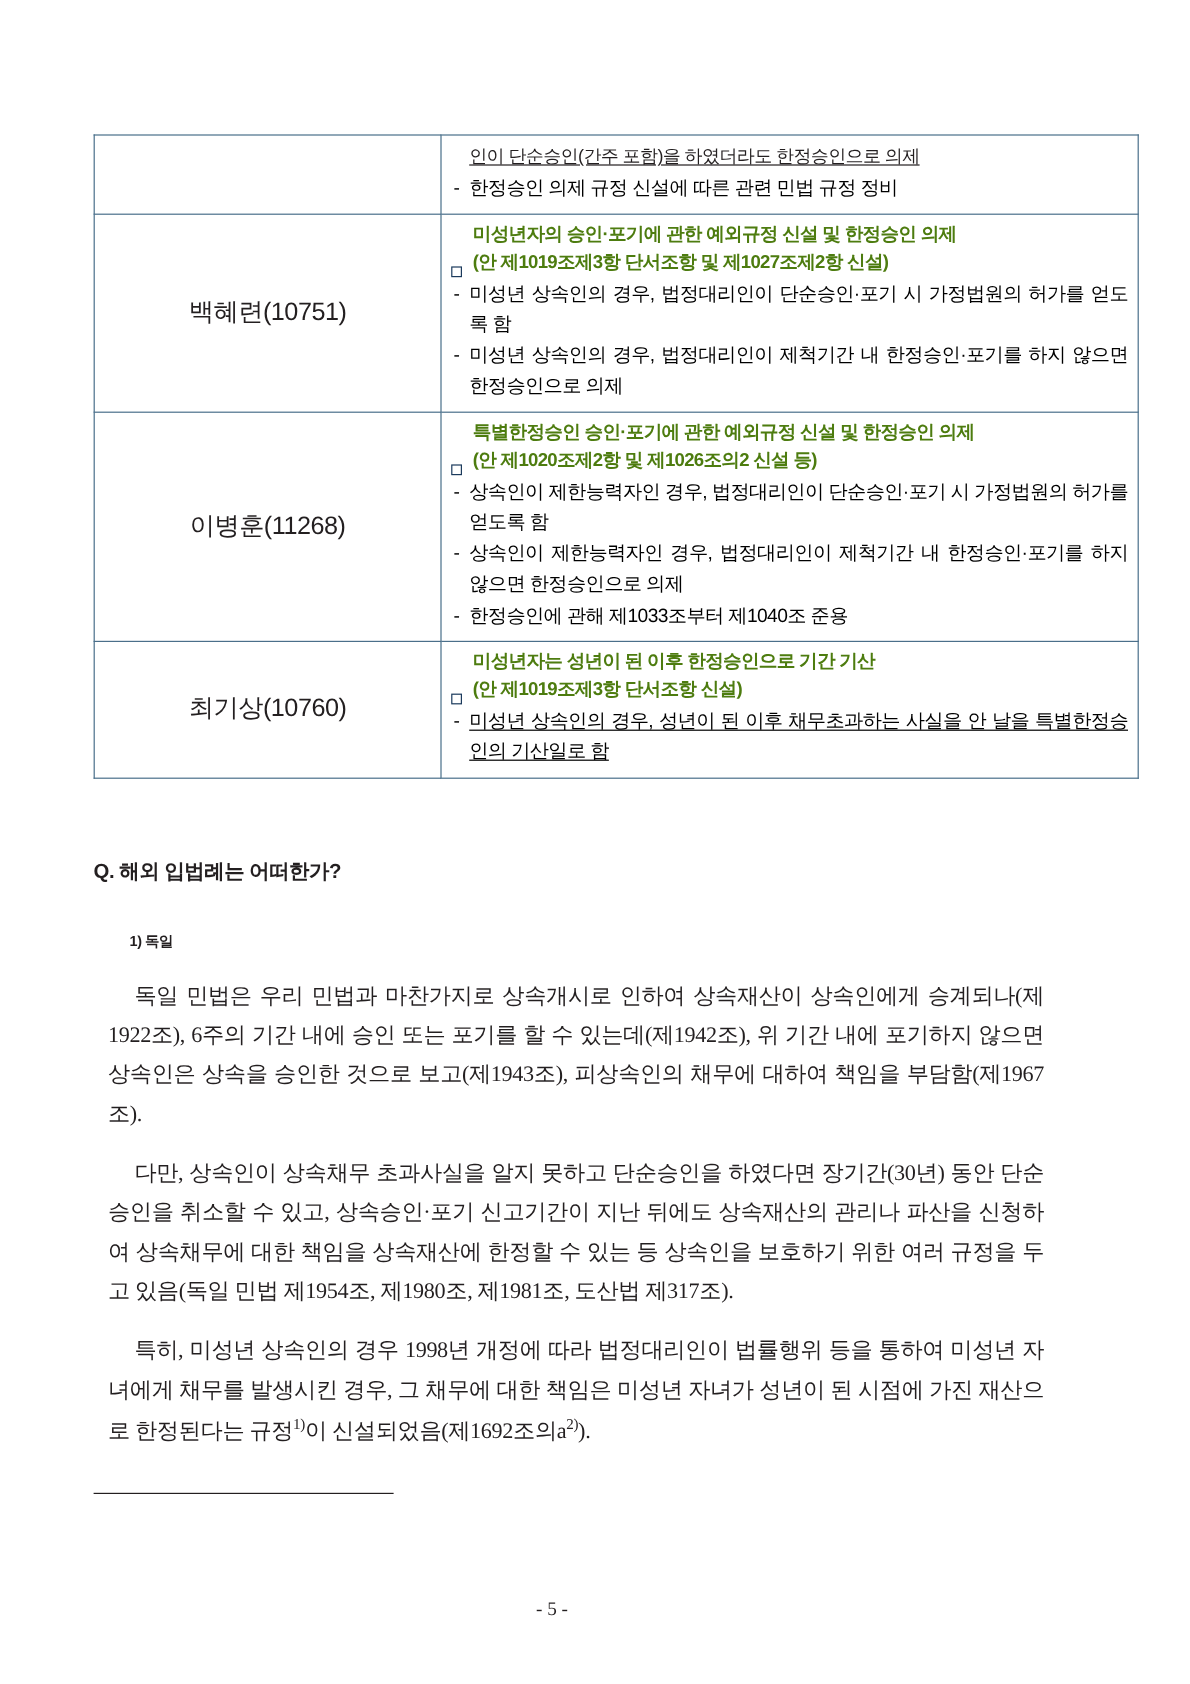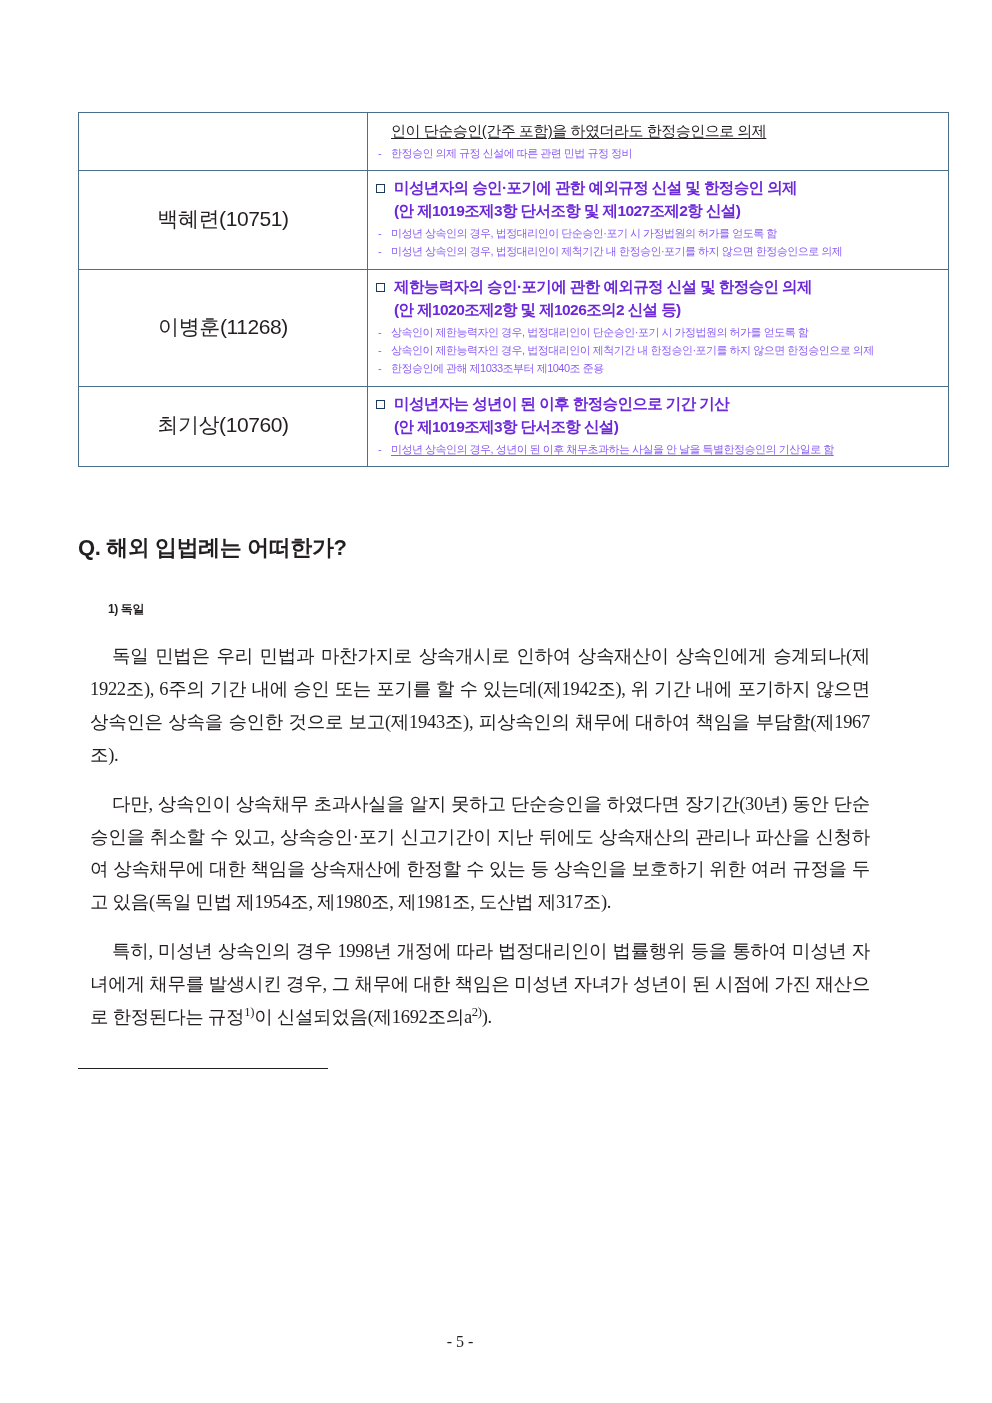--- a/index.html
+++ b/index.html
@@ -44,50 +44,50 @@
   }
   td.contentcell {
     width: 564px;
     padding-left: 10px;
     padding-right: 10px;
   }
   .hdr {
     font-family: "Liberation Sans", sans-serif;
     font-weight: bold;
     font-size: 15.5px;
-    color: #6d28d9;
+    color: #4d7c0f;
     letter-spacing: -0.6px;
     line-height: 1.48;
     display: flex;
     gap: 9px;
-    align-items: flex-start;
+    align-items: flex-end;
   }
   .hdr .sq {
     display: inline-block;
     width: 7px; height: 7px;
     border: 1px solid #1b3a5c;
     margin-top: 7px;
     flex: 0 0 auto;
   }
   .hdr .hdrtext { flex: 1 1 auto; }
   .hdr .hdrtext .l2 { display: block; }
 
   ul.dashlist {
     list-style: none;
     margin: 2px 0 0 0;
     padding: 0;
   }
   ul.dashlist li {
     position: relative;
     padding-left: 15px;
     font-family: "Liberation Sans", sans-serif;
-    font-size: 11px;
+    font-size: 16px;
     letter-spacing: -0.5px;
     line-height: 1.58;
-    color: #8b5cf6;
+    color: #000000;
     text-align: justify;
     margin-top: 1px;
   }
   ul.dashlist li::before {
     content: "-";
     position: absolute;
     left: 2px;
     top: 0;
   }
   .u { text-decoration: underline; text-underline-offset: 2px; }
@@ -100,21 +100,21 @@
     line-height: 1.58;
     color: #231f20;
     padding-left: 15px;
   }
 
   
   .qheading {
     margin-top: 66px;
     font-family: "Liberation Sans", sans-serif;
     font-weight: bold;
-    font-size: 22px;
+    font-size: 17px;
     letter-spacing: -0.4px;
     color: #231f20;
   }
   .subheading {
     margin-top: 38px;
     margin-left: 30px;
     font-family: "Liberation Sans", sans-serif;
     font-weight: bold;
     font-size: 12px;
     letter-spacing: -0.4px;
@@ -194,21 +194,21 @@
           </ul>
         </td>
       </tr>
 
       <tr>
         <td class="namecell">이병훈(11268)</td>
         <td class="contentcell">
           <div class="hdr">
             <span class="sq"></span>
             <span class="hdrtext">
-              <span class="l2">제한능력자의 승인·포기에 관한 예외규정 신설 및 한정승인 의제</span>
+              <span class="l2">특별한정승인 승인·포기에 관한 예외규정 신설 및 한정승인 의제</span>
               <span class="l2">(안 제1020조제2항 및 제1026조의2 신설 등)</span>
             </span>
           </div>
           <ul class="dashlist">
             <li>상속인이 제한능력자인 경우, 법정대리인이 단순승인·포기 시 가정법원의 허가를 얻도록 함</li>
             <li>상속인이 제한능력자인 경우, 법정대리인이 제척기간 내 한정승인·포기를 하지 않으면 한정승인으로 의제</li>
             <li>한정승인에 관해 제1033조부터 제1040조 준용</li>
           </ul>
         </td>
       </tr>

